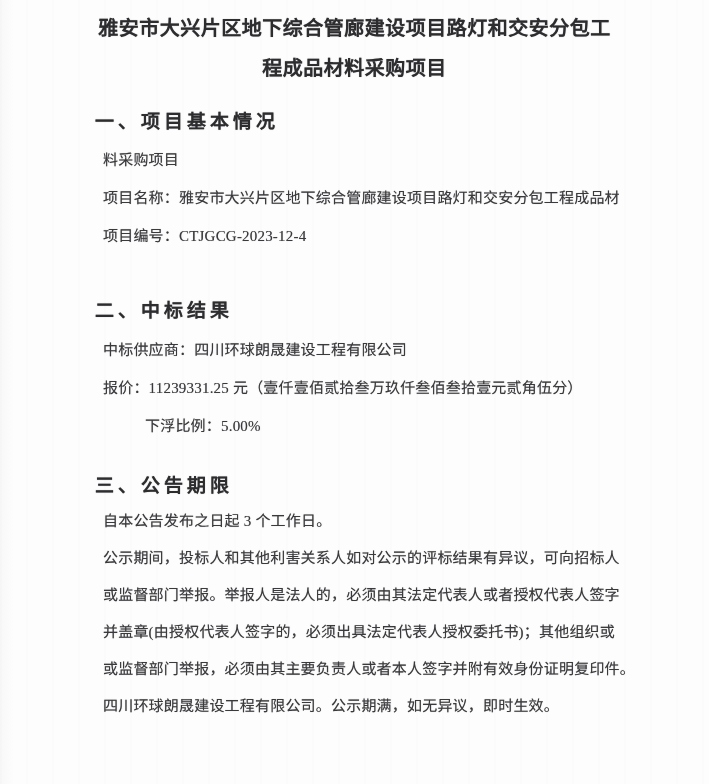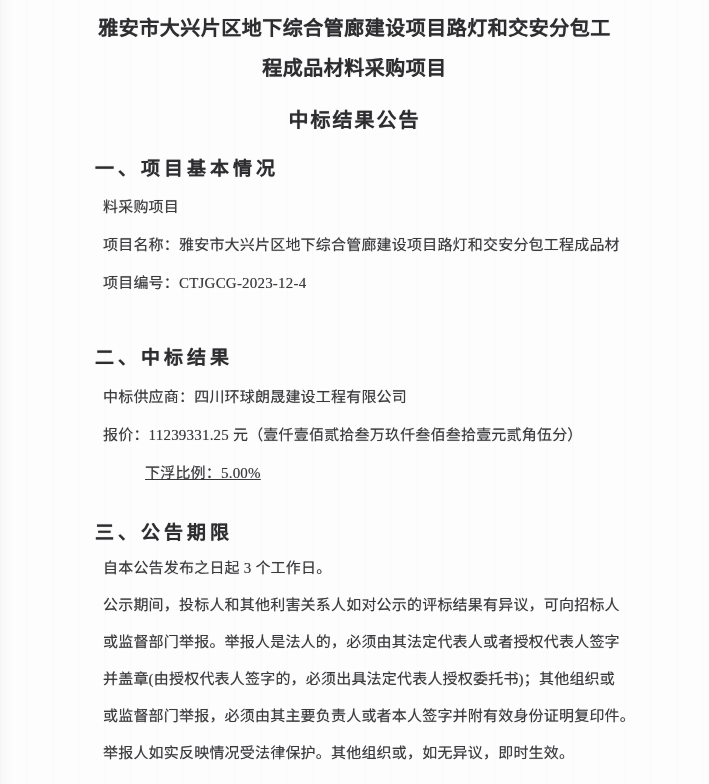--- a/index.html
+++ b/index.html
@@ -61,38 +61,37 @@
     font-size: 15px;
     line-height: 38px;
     letter-spacing: 0.2px;
   }
 
   .sec1-heading { margin-top: 19px; }
   .sec1-body { margin-top: 4px; }
 
   .sec2-heading { margin-top: 41px; }
   .sec2-body { margin-top: 5px; }
-  .indent-1 { padding-left: 42px; text-decoration: underline; }
+  .indent-1 { padding-left: 42px; }
 
   .sec3-heading { margin-top: 26px; }
   .sec3-body { margin-top: 2px; }
   .sec3-body .line { line-height: 37px; }
 </style>
 </head>
 <body>
 
 <div class="page">
   <div class="content">
 
     <div class="doc-title ink heavy">
       <div>雅安市大兴片区地下综合管廊建设项目路灯和交安分包工</div>
       <div>程成品材料采购项目</div>
     </div>
 
-    <div class="doc-subtitle ink heavy">中标结果公告</div>
 
     <div class="sec-heading sec1-heading ink heavy">一、项目基本情况</div>
     <div class="sec-body sec1-body">
       <div class="line ink">料采购项目</div>
       <div class="line ink">项目名称：雅安市大兴片区地下综合管廊建设项目路灯和交安分包工程成品材</div>
       <div class="line ink">项目编号：CTJGCG-2023-12-4</div>
     </div>
 
     <div class="sec-heading sec2-heading ink heavy">二、中标结果</div>
     <div class="sec-body sec2-body">
@@ -101,17 +100,17 @@
       <div class="line ink indent-1">下浮比例：5.00%</div>
     </div>
 
     <div class="sec-heading sec3-heading ink heavy">三、公告期限</div>
     <div class="sec-body sec3-body">
       <div class="line ink">自本公告发布之日起 3 个工作日。</div>
       <div class="line ink">公示期间，投标人和其他利害关系人如对公示的评标结果有异议，可向招标人</div>
       <div class="line ink">或监督部门举报。举报人是法人的，必须由其法定代表人或者授权代表人签字</div>
       <div class="line ink">并盖章(由授权代表人签字的，必须出具法定代表人授权委托书)；其他组织或</div>
       <div class="line ink">或监督部门举报，必须由其主要负责人或者本人签字并附有效身份证明复印件。</div>
-      <div class="line ink">举报人如实反映情况受法律保护。其他组织或，如无异议，即时生效。</div>
+      <div class="line ink">四川环球朗晟建设工程有限公司。公示期满，如无异议，即时生效。</div>
     </div>
 
   </div>
 </div>
 
 </body></html>

